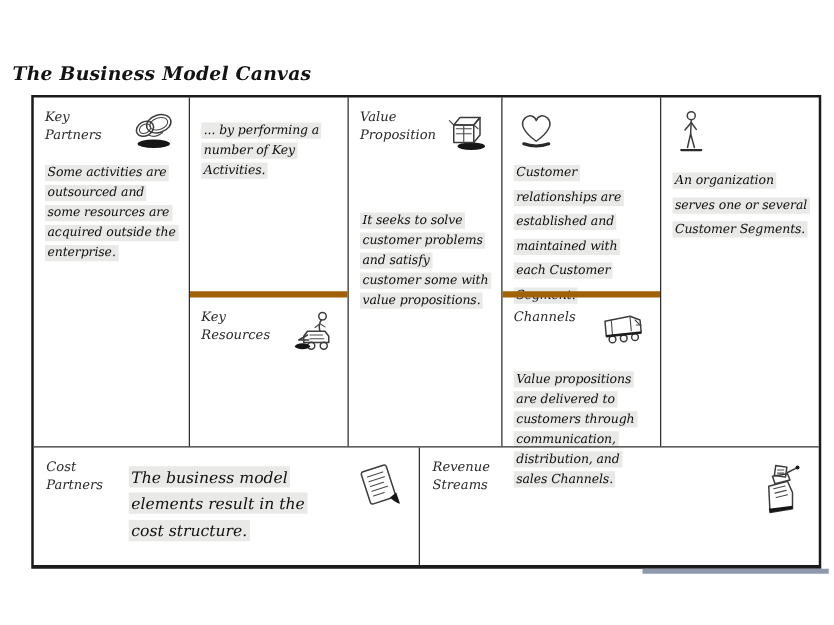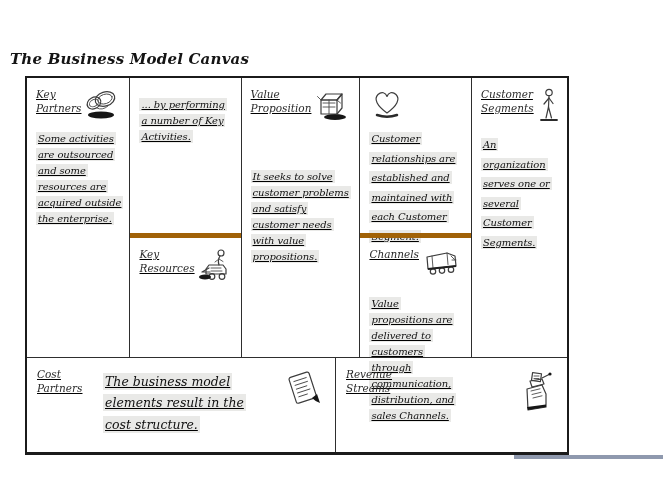--- a/index.html
+++ b/index.html
@@ -15,28 +15,27 @@
     left: 10px; top: 50px;
     font-size: 15px;
     font-weight: bold;
     font-style: italic;
     color: #141414;
     letter-spacing: 0.2px;
   }
   .canvas {
     position: absolute;
     left: 25px; top: 76px;
-    width: 544px; height: 379px;
+    width: 632px; height: 379px;
     box-sizing: border-box;
     border: 2px solid #1b1b1b;
     border-bottom-width: 3px;
     display: flex;
     flex-direction: column;
     background: #fff;
-    text-decoration: underline;
   }
   .top-section { display: flex; flex: 1; min-height: 0; }
   .col {
     box-sizing: border-box;
     border-right: 1px solid #2e2e2e;
     display: flex; flex-direction: column;
   }
   .col:last-child { border-right: none; }
   .col-1 { width: 125px; }
   .col-2 { width: 127px; }
@@ -189,21 +188,21 @@
             <ellipse class="dark" cx="24" cy="30" rx="11" ry="3"></ellipse>
             <path class="sk" d="M10 13 L10 27 L26 27 L26 13 Z"></path>
             <path class="sk" d="M10 13 L15 7 L31 7 L26 13 Z"></path>
             <path class="sk" d="M26 13 L31 7 L31 21 L26 27"></path>
             <path class="sk-thin" d="M18 13 V27 M10 13 L6.5 9.5 M26 13 L29.5 16"></path>
             <path class="sk-thin" d="M12 16 h12 M12 20 h12"></path>
           </svg>
         </span>
       </div>
       <div class="cell-body">
-        <span class="hl">It seeks to solve customer problems and satisfy customer needs with value propositions.</span>
+        <span class="hl">It seeks to solve customer problems and satisfy customer some with value propositions.</span>
       </div>
     </div>
 
     <div class="col col-4">
       <div class="subcell-top cell">
         <div class="cell-header">
           <span class="icon">
             <svg width="36" height="32" viewBox="0 0 36 32">
               <path d="M8 28 Q18 31.5 28 28" stroke="#2a2a2a" stroke-width="2.4" fill="none" stroke-linecap="round"></path>
               <path class="sk" d="M18 26 C8 19 4.5 12 9 7.5 C12.5 4.2 16.8 5.5 18 9.5 C19.2 5.5 23.5 4.2 27 7.5 C31.5 12 28 19 18 26 Z"></path>
@@ -230,21 +229,20 @@
           </span>
         </div>
         <div class="cell-body gap">
           <span class="hl">Value propositions are delivered to customers through communication, distribution, and sales Channels.</span>
         </div>
       </div>
     </div>
 
     <div class="col col-5 cell">
       <div class="cell-header">
-        <div class="cell-label">Customer Segments</div>
         <span class="icon">
           <svg width="28" height="38" viewBox="0 0 28 38">
             <circle class="sk" cx="15" cy="5.5" r="3.2"></circle>
             <path class="sk" d="M15 9 L14.5 20"></path>
             <path class="sk" d="M15 11 L10 17 M15 11 L19 16.5"></path>
             <path class="sk" d="M14.5 20 L12 31 M14.5 20 L17.5 31"></path>
             <path d="M7 33 L23 33" stroke="#2a2a2a" stroke-width="1.8" fill="none" stroke-linecap="round"></path>
           </svg>
         </span>
       </div>

